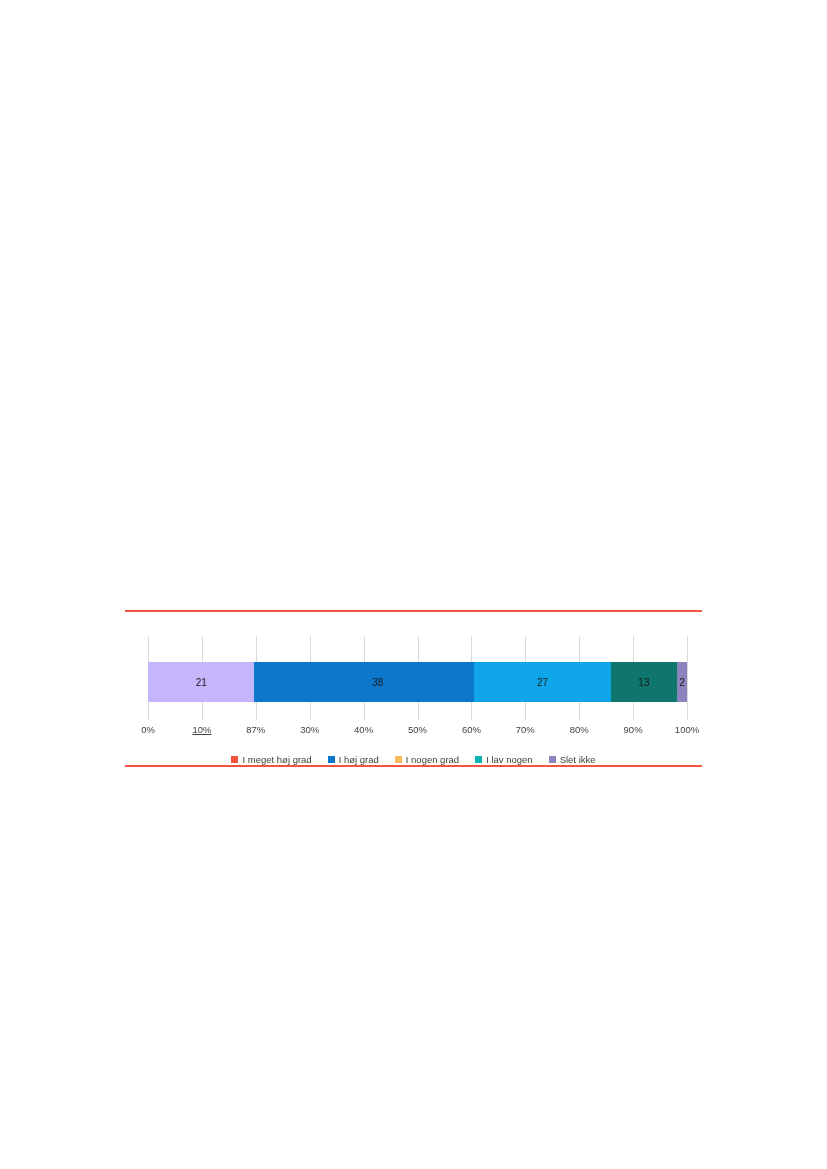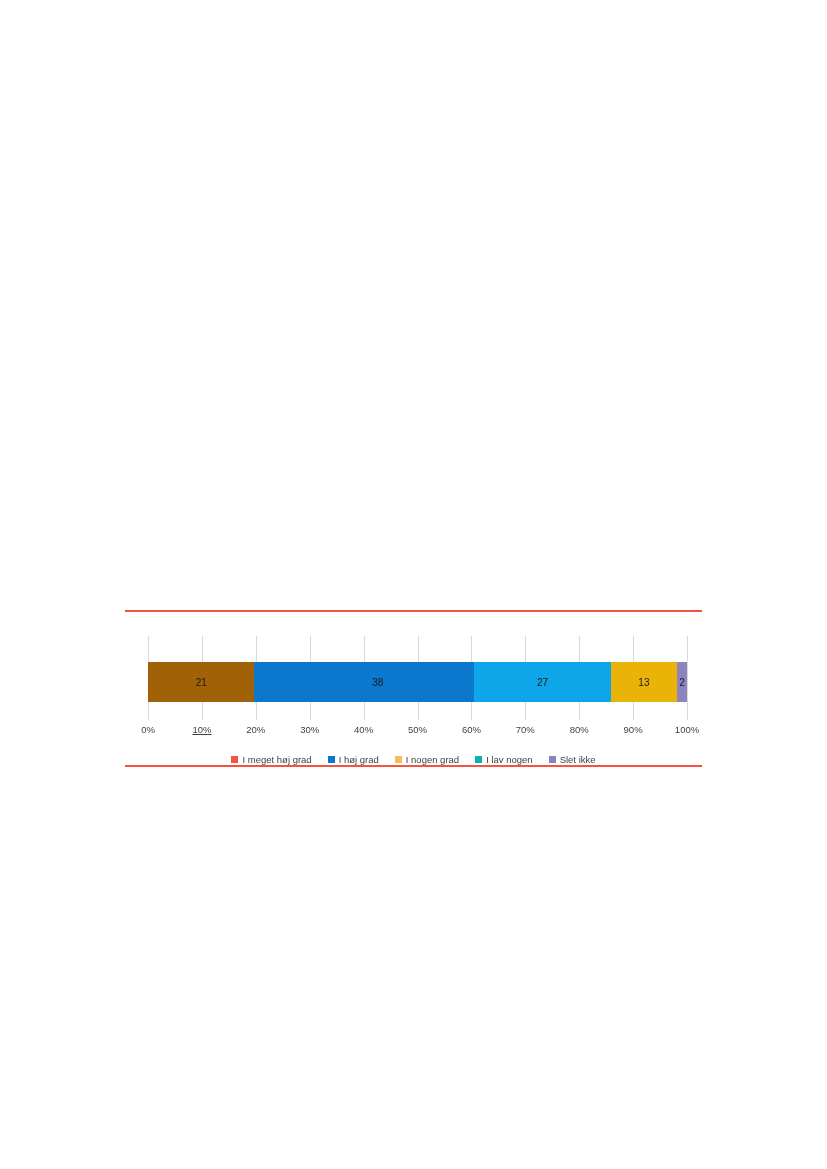--- a/index.html
+++ b/index.html
@@ -130,40 +130,40 @@
         <div class="gridline" style="left: 30%;"></div>
         <div class="gridline" style="left: 40%;"></div>
         <div class="gridline" style="left: 50%;"></div>
         <div class="gridline" style="left: 60%;"></div>
         <div class="gridline" style="left: 70%;"></div>
         <div class="gridline" style="left: 80%;"></div>
         <div class="gridline" style="left: 90%;"></div>
         <div class="gridline" style="left: 100%;"></div>
       </div>
     <div id="bar-row">
-        <div class="bar-segment" style="background: #a16207; width: 20.7921%; align-items: center;">
+        <div class="bar-segment" style="background: #c4b5fd; width: 20.7921%; align-items: center;">
           <span>21</span>
         </div>
         <div class="bar-segment" style="background: rgb(11, 120, 206); width: 37.6238%; padding-left: 27px;">
           <span>38</span>
         </div>
         <div class="bar-segment" style="background: #0ea5e9; width: 26.7327%;">
           <span>27</span>
         </div>
-        <div class="bar-segment" style="background: #eab308; width: 12.8713%;">
+        <div class="bar-segment" style="background: #0f766e; width: 12.8713%;">
           <span>13</span>
         </div>
         <div class="bar-segment" style="background: rgb(139, 132, 190); width: 1.9802%;">
           <span>2</span>
         </div>
       </div>
     <div id="axis-labels">
         <div class="axis-tick-label" style="left: 0%;">0%</div>
         <div class="axis-tick-label" style="left: 10%; text-decoration: underline;">10%</div>
-        <div class="axis-tick-label" style="left: 20%;">20%</div>
+        <div class="axis-tick-label" style="left: 20%;">87%</div>
         <div class="axis-tick-label" style="left: 30%;">30%</div>
         <div class="axis-tick-label" style="left: 40%;">40%</div>
         <div class="axis-tick-label" style="left: 50%;">50%</div>
         <div class="axis-tick-label" style="left: 60%;">60%</div>
         <div class="axis-tick-label" style="left: 70%;">70%</div>
         <div class="axis-tick-label" style="left: 80%;">80%</div>
         <div class="axis-tick-label" style="left: 90%;">90%</div>
         <div class="axis-tick-label" style="left: 100%;">100%</div>
       </div>
   </div>

